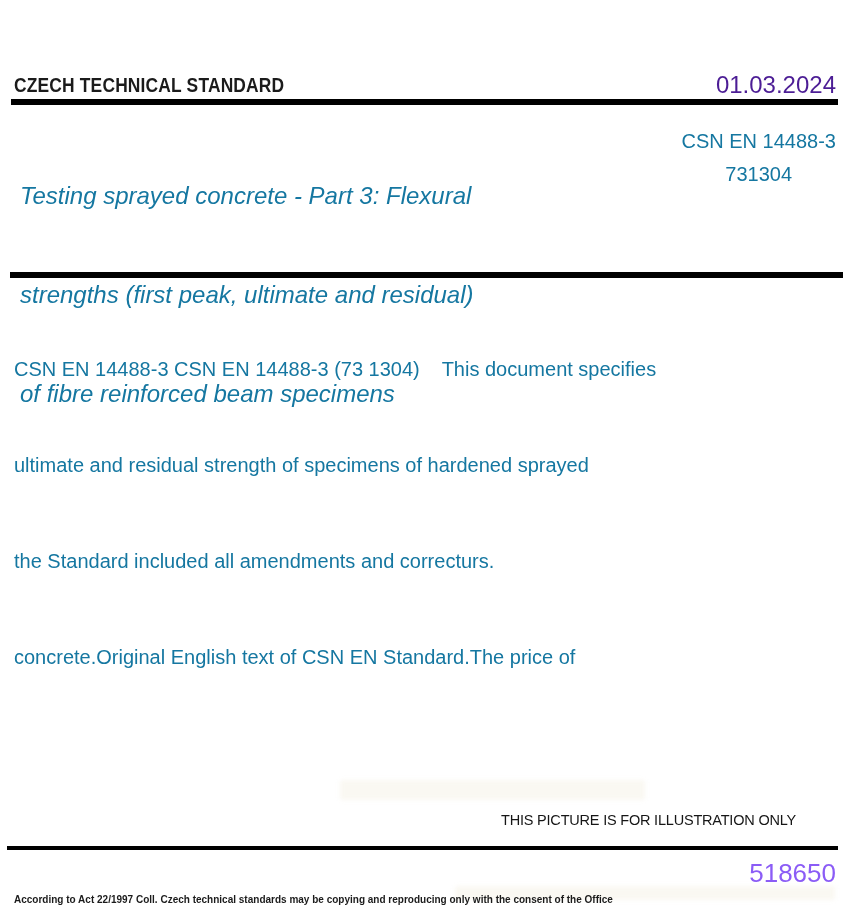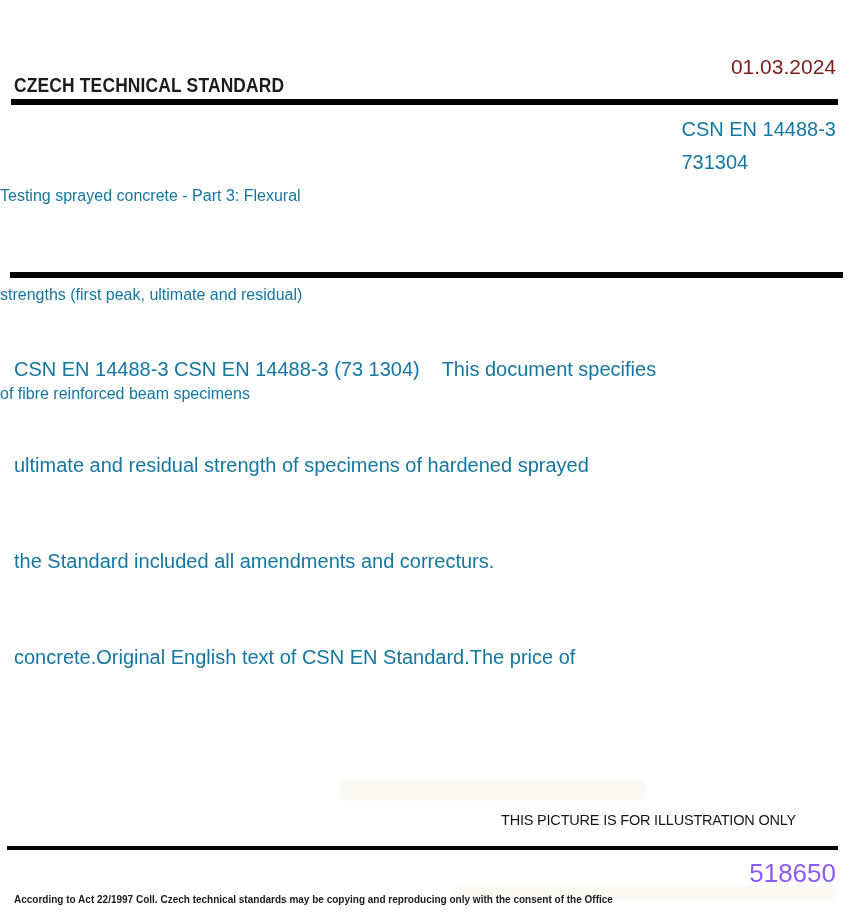--- a/index.html
+++ b/index.html
@@ -25,51 +25,52 @@
     font-weight: bold;
     color: #1b1b1b;
     letter-spacing: 0.2px;
     transform: scaleX(0.87);
     transform-origin: left center;
     white-space: nowrap;
   }
   .header-date {
     position: absolute;
     right: 29px;
-    top: 55px;
-    font-size: 21px;
-    color: #7f1d1d;
+    top: 71px;
+    font-size: 24px;
+    color: #4c1d95;
     white-space: nowrap;
   }
   .rule {
     position: absolute;
     background: #000000;
   }
   .rule-header { left: 11px; top: 99px;  width: 827px; height: 6px; }
   .rule-mid    { left: 10px; top: 272px; width: 833px; height: 6px; }
   .rule-footer { left: 7px;  top: 846px; width: 831px; height: 4px; }
 
   
   .std-title {
     position: absolute;
-    left: 0;
+    left: 20px;
     top: 113px;
     color: #1577a1;
-    font-size: 16px;
+    font-size: 24px;
     line-height: 33px;
     white-space: pre;
+    font-style: italic;
   }
   .std-ref {
     position: absolute;
     right: 29px;
-    top: 113px;
+    top: 125px;
     color: #1577a1;
     font-size: 20px;
     line-height: 33px;
-    text-align: left;
+    text-align: center;
     white-space: nowrap;
   }
 
   
   .abstract {
     position: absolute;
     left: 14px;
     top: 289px;
     color: #1577a1;
     font-size: 20px;

